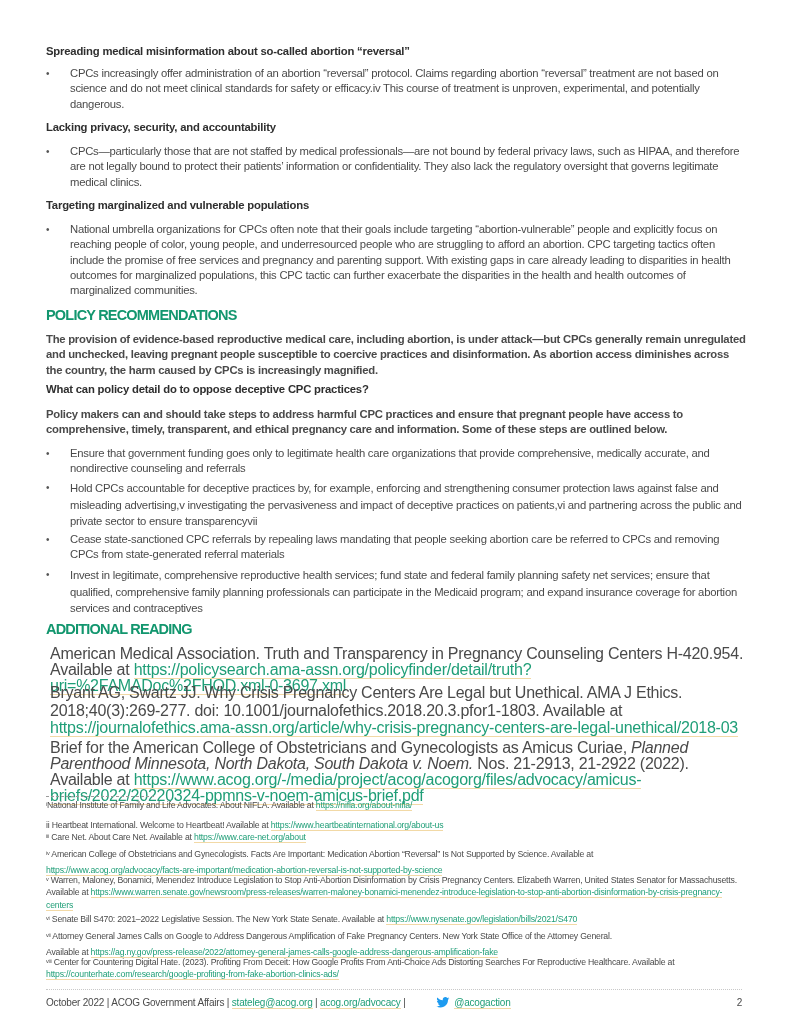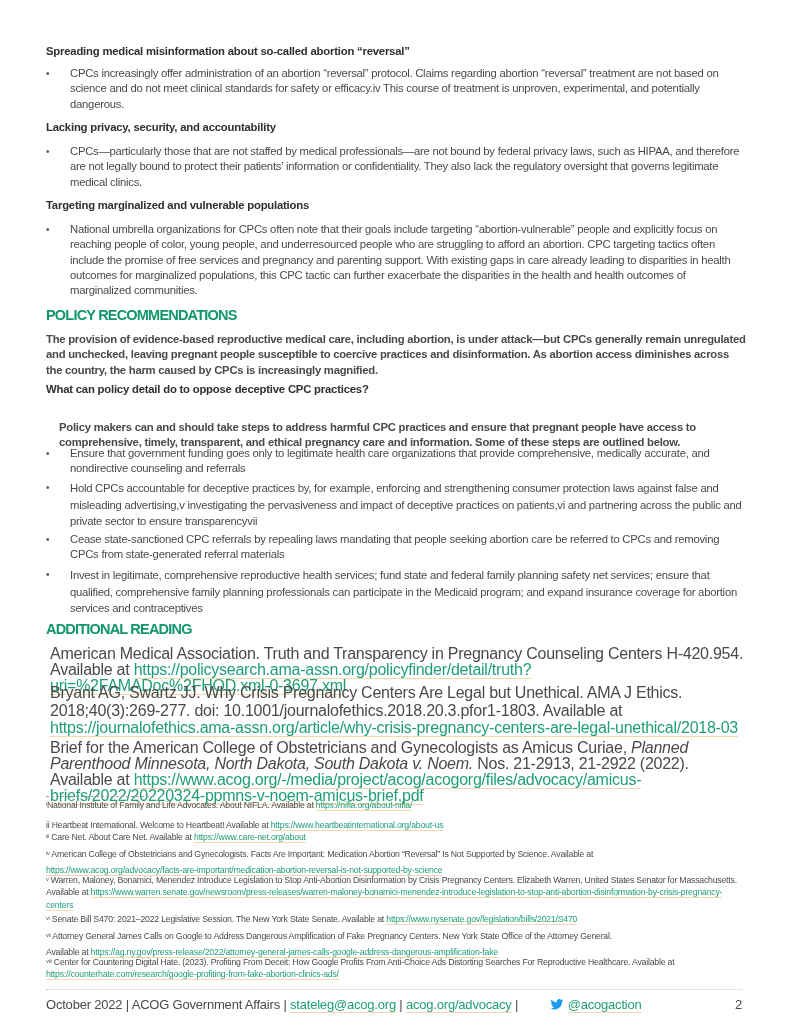--- a/index.html
+++ b/index.html
@@ -45,21 +45,21 @@
     position: absolute; left: 0; width: 700px; font-size: 8.7px;
     line-height: 12.3px; letter-spacing: -0.2px; color: #4a4a4a;
   }
   .fn sup { font-size: 5.5px; vertical-align: top; position: relative; top: -1px; }
   .foot-rule {
     position: absolute; left: 0; top: 989px; width: 696px;
     border-top: 1px dotted #c8c8c8;
   }
   .footer {
     position: absolute; left: 0; top: 997px; width: 696px;
-    font-size: 13px; color: #4a4a4a; letter-spacing: -0.2px;
+    font-size: 10px; color: #4a4a4a; letter-spacing: -0.2px;
   }
   .footer .pg { position: absolute; right: 0; top: 0; }
   .twitter { display: inline-block; vertical-align: middle; margin: 0 4px 0 28px; }
 </style>
 </head>
 <body>
 
 <div class="page">
 
   <h3 class="subhead" style="top:45px">Spreading medical misinformation about so-called abortion “reversal”</h3>
@@ -76,21 +76,21 @@
 
   <h3 class="subhead" style="top:199px">Targeting marginalized and vulnerable populations</h3>
   <div class="bullet-item" style="top:222px">
     <span class="dot">•</span>
     <span class="txt">National umbrella organizations for CPCs often note that their goals include targeting “abortion-vulnerable” people and explicitly focus on reaching people of color, young people, and underresourced people who are struggling to afford an abortion. CPC targeting tactics often include the promise of free services and pregnancy and parenting support. With existing gaps in care already leading to disparities in health outcomes for marginalized populations, this CPC tactic can further exacerbate the disparities in the health and health outcomes of marginalized communities.</span>
   </div>
 
   <h2 class="sect-title" style="top:307px">POLICY RECOMMENDATIONS</h2>
   <p class="para" style="top:332px; margin:0">The provision of evidence-based reproductive medical care, including abortion, is under attack—but CPCs generally remain unregulated and unchecked, leaving pregnant people susceptible to coercive practices and disinformation. As abortion access diminishes across the country, the harm caused by CPCs is increasingly magnified.</p>
   <h3 class="subhead" style="top:383px">What can policy detail do to oppose deceptive CPC practices?</h3>
-  <p class="para" style="top:407px; margin:13px">Policy makers can and should take steps to address harmful CPC practices and ensure that pregnant people have access to comprehensive, timely, transparent, and ethical pregnancy care and information. Some of these steps are outlined below.</p>
+  <p class="para" style="top:407px; margin:0">Policy makers can and should take steps to address harmful CPC practices and ensure that pregnant people have access to comprehensive, timely, transparent, and ethical pregnancy care and information. Some of these steps are outlined below.</p>
 
   <div class="bullet-item" style="top:446px">
     <span class="dot">•</span>
     <span class="txt">Ensure that government funding goes only to legitimate health care organizations that provide comprehensive, medically accurate, and nondirective counseling and referrals</span>
   </div>
   <div class="bullet-item" style="top:480px">
     <span class="dot">•</span>
     <span class="txt" style="line-height:16.5px">Hold CPCs accountable for deceptive practices by, for example, enforcing and strengthening consumer protection laws against false and misleading advertising,v investigating the pervasiveness and impact of deceptive practices on patients,vi and partnering across the public and private sector to ensure transparencyvii</span>
   </div>
   <div class="bullet-item" style="top:532px">

